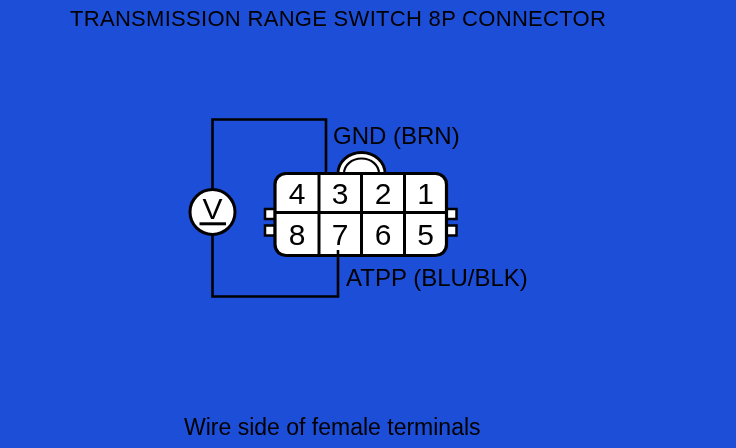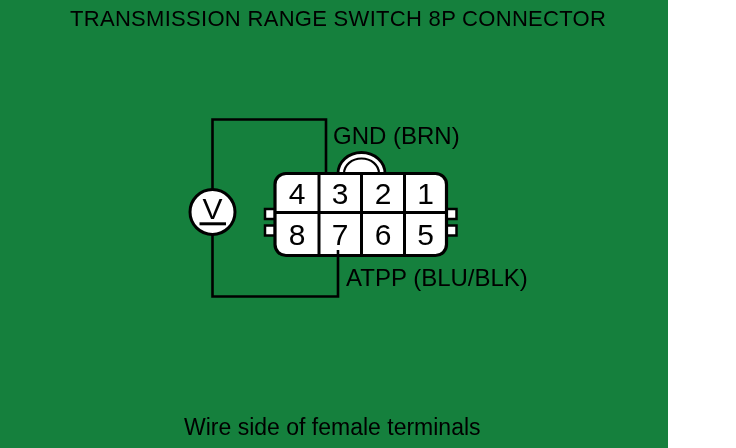--- a/index.html
+++ b/index.html
@@ -6,23 +6,23 @@
     margin: 0;
     padding: 0;
     background: #ffffff;
     width: 736px;
     height: 448px;
     overflow: hidden;
     font-family: "Liberation Sans", "DejaVu Sans", sans-serif;
   }
   .stage {
     position: relative;
-    width: 668px;
+    width: 736px;
     height: 448px;
-    background: #15803d;
+    background: #1d4ed8;
   }
   svg { display: block; }
   text {
     fill: #000000;
     font-family: "Liberation Sans", "DejaVu Sans", sans-serif;
   }
   .title-text   { font-size: 22px; letter-spacing: 0.3px; }
   .wire-label   { font-size: 24px; }
   .caption-text { font-size: 23px; }
   .pin-text     { font-size: 30px; text-anchor: middle; }

